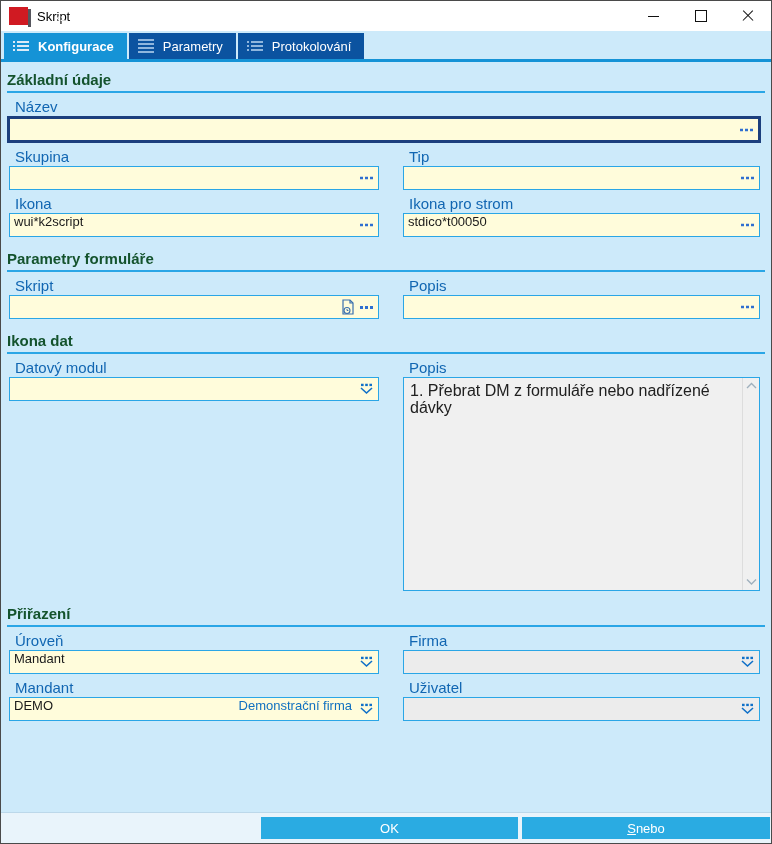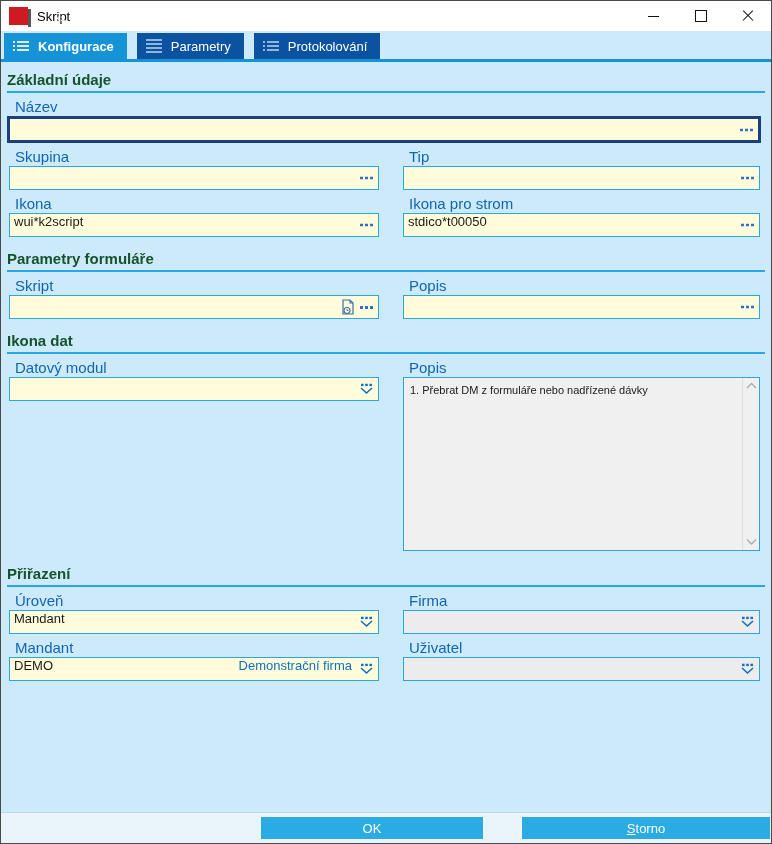--- a/index.html
+++ b/index.html
@@ -17,21 +17,21 @@
   .ic-min{width:11px;height:1px;background:#111;}
   .ic-max{width:10px;height:10px;border:1px solid #111;background:transparent;}
   .ic-close{position:relative;width:12px;height:12px;}
   .ic-close::before,.ic-close::after{content:"";position:absolute;left:-1px;top:5px;width:14px;height:1.4px;background:#111;}
   .ic-close::before{transform:rotate(45deg);}
   .ic-close::after{transform:rotate(-45deg);}
 
   
   .tabbar{position:absolute;top:30px;left:0;right:0;height:31px;background:#cdeafa;}
   .tabbar::after{content:"";position:absolute;left:0;right:0;bottom:0;height:3px;background:#1593d6;}
-  .tabstrip{position:absolute;left:3px;bottom:3px;display:flex;gap:10px;}
+  .tabstrip{position:absolute;left:3px;bottom:3px;display:flex;gap:2px;}
   .tab{height:26px;display:flex;align-items:center;padding:0 13px 0 9px;background:#0b53a0;color:#fff;font-size:13px;cursor:default;}
   .tab.active{background:#1593d6;font-weight:bold;}
   .ticon{margin-right:9px;display:block;}
   .tab .ticon{color:#8fb6dd;}
   .tab.active .ticon{color:#dcebf7;}
 
   
   .content{position:absolute;top:61px;left:0;right:0;bottom:30px;background:#cdeafa;}
   .sec-title{margin:9px 6px 0;color:#14532d;font-size:15px;font-weight:bold;line-height:17px;}
   .rule{height:2px;background:#2aa6e6;margin:3px 6px 0;}
@@ -43,28 +43,28 @@
   .row2 .lbl{margin-left:6px;}
 
   .field{position:relative;box-sizing:border-box;height:24px;background:#fffcdb;border:1px solid #2aa6e6;display:flex;align-items:flex-start;padding:0 24px 0 4px;font-size:13px;color:#1a1a1a;}
   .field.focus{border:3px solid #1c3f7d;height:27px;}
   .field.disabled{background:#ececec;}
   .field input{border:0;background:transparent;width:100%;font:inherit;color:inherit;outline:none;padding:0;margin:0;}
   .rgadget{position:absolute;right:5px;top:50%;transform:translateY(-50%);display:flex;align-items:center;gap:5px;}
   .sec-val{margin-left:auto;color:#1070c0;white-space:nowrap;padding-right:2px;}
 
   
-  .memo{position:relative;box-sizing:border-box;height:174px;background:#f0f0f0;border:1px solid #2aa6e6;font-size:11px;color:#202020;}
+  .memo{position:relative;box-sizing:border-box;height:214px;background:#f0f0f0;border:1px solid #2aa6e6;font-size:16px;color:#202020;}
   .memo-text{padding:4px 22px 4px 6px;line-height:17px;}
   .sbar{position:absolute;top:0;right:0;bottom:0;width:17px;background:#f0f0f0;border-left:1px solid #dddddd;display:flex;flex-direction:column;justify-content:space-between;align-items:center;padding:4px 0;box-sizing:border-box;}
 
   
   .btnbar{position:absolute;left:0;right:0;bottom:0;height:30px;background:#e9f4fb;border-top:1px solid #bcd8ea;}
   .btn{position:absolute;top:4px;height:22px;border:none;background:#2aabe2;color:#fff;font-family:inherit;font-size:13px;display:flex;align-items:center;justify-content:center;cursor:default;padding:0;}
-  .btn-ok{left:260px;width:222px;justify-content:center;}
+  .btn-ok{left:260px;width:257px;justify-content:center;}
   .btn-storno{left:521px;width:248px;}
   .u{text-decoration:underline;}
 </style>
 </head>
 <body>
 
 <svg width="0" height="0" style="position:absolute">
   <defs>
     <g id="g-menu-dots">
       <rect x="0" y="1" width="2" height="2" fill="currentColor"></rect>
@@ -333,17 +333,17 @@
     </div>
 
   </div>
 
   <div class="btnbar">
     <button class="btn btn-ok">
         <span>OK</span>
       </button>
     <button class="btn btn-storno">
         <span class="u">S</span>
-        <span>torno</span>
+        <span>nebo</span>
       </button>
   </div>
 
 </div>
 
 </body></html>

